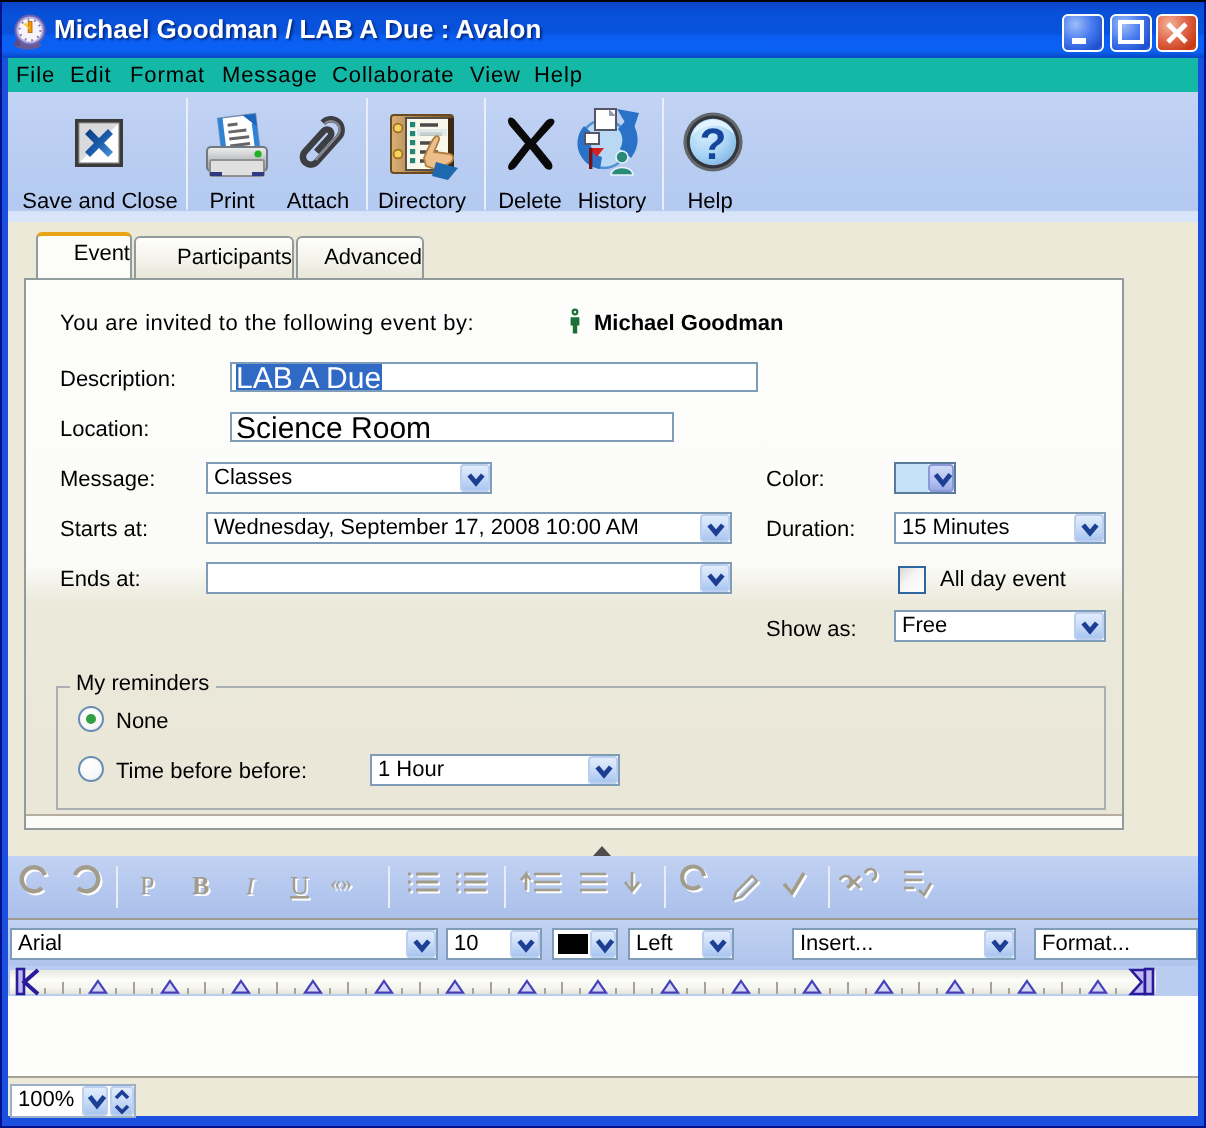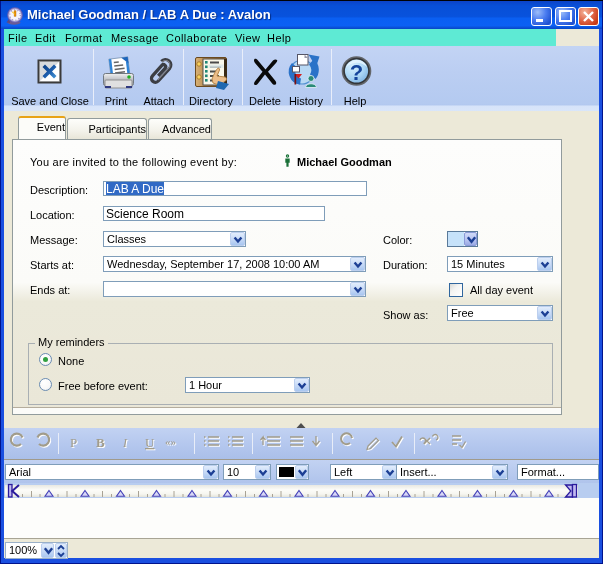--- a/index.html
+++ b/index.html
@@ -10,38 +10,38 @@
   background:linear-gradient(180deg,#0b43c8 0%,#0850d8 18%,#0852dc 55%,#0a5ff2 62%,#0b61f4 88%,#0846c4 100%); }
 #title-ico { position:absolute; left:5px; top:5px; }
 #title-txt { position:absolute; left:26px; top:6px; font-size:13px; font-weight:bold; color:#fff;
   text-shadow:1px 1px 1px rgba(0,20,80,.65); letter-spacing:0px; }
 .tbtn { position:absolute; top:6px; width:21px; height:19px; border-radius:3px;
   border:1px solid #fff; }
 .tbtn.b { background:radial-gradient(circle at 30% 25%, #9dbdf8 0%, #4a7cf0 45%, #1d4fd0 85%, #3a68e4 100%); }
 #btn-min { left:530px; } #btn-max { left:554px; }
 #btn-close { left:577px; background:radial-gradient(circle at 30% 25%, #f4b49a 0%, #e0684a 45%, #c63812 85%, #d85830 100%); }
 #mainbg { position:absolute; left:4px; top:29px; width:595px; height:529px; background:#ece9d8; }
-#menubar { position:absolute; left:4px; top:29px; width:552px; height:17px; background:#5eead4; }
+#menubar { position:absolute; left:4px; top:29px; width:595px; height:17px; background:#14b8a6; }
 #menubar span { position:absolute; top:3px; font-size:11px; letter-spacing:0.45px; }
 #toolbar { position:absolute; left:4px; top:46px; width:595px; height:65px;
   background:linear-gradient(180deg,#c3d4f4 0%,#bbcef2 40%,#b4caf0 88%,#b2c8ef 91%,#d6e3f9 92%,#d9e6fa 100%); }
 .tsep { position:absolute; top:3px; width:1px; height:56px; background:#e9eefa; }
 .tlabel { position:absolute; top:49px; font-size:11px; text-align:center; }
 .ticon { position:absolute; }
 #tabstrip { position:absolute; left:4px; top:111px; width:595px; height:28px; }
 .tab { position:absolute; border:1px solid #919b9c; border-bottom:none; border-radius:3px 3px 0 0;
   background:linear-gradient(180deg,#fefefb 0%,#f3f2ea 60%,#e8e6d8 100%); font-size:11px; text-align:right; }
 #tab1 { left:14px; top:5px; width:48px; height:23px; background:#fcfcf9; border-top:2px solid #e8a317; line-height:19px; z-index:3; }
 #tab2 { left:63px; top:7px; width:80px; height:21px; line-height:20px; }
 #tab3 { left:144px; top:7px; width:64px; height:21px; line-height:20px; }
 #panel { position:absolute; left:12px; top:139px; width:550px; height:276px; border:1px solid #919b9c;
   background:linear-gradient(180deg,#fdfdfc 0%,#fbfbf8 52%,#ebe9da 59%,#eae7d8 97%,#e6e3d4 100%); z-index:2; }
 #panel-strip { position:absolute; left:0px; bottom:0px; width:548px; height:7px; background:#fbfbf8; border-top:1px solid #b5ad9d; }
 .lbl { position:absolute; font-size:11px; white-space:nowrap; z-index:4; }
-.field { position:absolute; background:#fff; border:1px solid #7f9db9; font-size:12px; line-height:13px; padding:1px 0 0 2px; white-space:nowrap; overflow:hidden; z-index:4; }
+.field { position:absolute; background:#fff; border:1px solid #7f9db9; font-size:15px; line-height:13px; padding:1px 0 0 2px; white-space:nowrap; overflow:hidden; z-index:4;margin-left:12px; }
 .dd { position:absolute; background:#fff; border:1px solid #7f9db9; font-size:11px; white-space:nowrap; z-index:4; }
 .dd .tx { position:absolute; left:3px; top:1px; line-height:13px; }
 .dd .ar { position:absolute; right:0px; top:0px; bottom:0px; width:15px;
   background:linear-gradient(180deg,#e2edfc 0%,#c6d9f6 55%,#a8c6f0 100%); border:1px solid #bccfee; border-radius:2px; }
 .chev { position:absolute; left:1px; top:2px; }
 #grp { position:absolute; left:28px; top:343px; width:525px; height:62px; border:1px solid #a9afb3; z-index:3; }
 #grp-leg { position:absolute; left:35px; top:336px; padding:0 3px; font-size:11px; background:#ebe8d9; z-index:4; }
 .radio { position:absolute; z-index:4; width:13px; height:13px; border-radius:50%; border:1px solid #6a8cb2; background:radial-gradient(circle at 35% 30%, #ffffff 0%, #f8f8f8 60%, #dce4ea 100%); }
 .radio.sel::after { content:""; position:absolute; left:3px; top:3px; width:5px; height:5px; border-radius:50%; background:#30a040; }
 #chk { position:absolute; z-index:4; left:449px; top:283px; width:14px; height:14px; border:1.5px solid #30669e; background:linear-gradient(135deg,#d8d8d4 0%,#f4f4f2 40%,#fff 100%); }
@@ -281,21 +281,21 @@
           <path d="M2.6 2.5 L6 6.5 L9.4 2.5" fill="none" stroke="#1c3f94" stroke-width="2.4"></path>
         </svg>
       </span>
     </div>
 
 <div id="grp"></div>
 <div class="lbl" id="grp-leg">My reminders</div>
 <div class="radio sel" style="left:39px;top:353px"></div>
 <div class="lbl" style="left:58px;top:355px">None</div>
 <div class="radio" style="left:39px;top:378px"></div>
-<div class="lbl" style="left:58px;top:380px">Free before event:</div>
+<div class="lbl" style="left:58px;top:380px">Time before before:</div>
 <div class="dd" style="left:185px;top:377px;width:125px;height:16px">
       <span class="tx">1 Hour</span>
  <span class="ar">
         <svg class="chev" width="12" height="10" viewBox="0 0 12 10">
           <path d="M2.6 2.5 L6 6.5 L9.4 2.5" fill="none" stroke="#1c3f94" stroke-width="2.4"></path>
         </svg>
       </span>
     </div>
 
 <div id="splitter">
@@ -374,21 +374,21 @@
         </span>
       </div>
  <div class="dd" style="left:272px;top:4px;width:33px;height:16px">
         <span style="position:absolute;left:2px;top:2px;width:15px;height:10px;background:#000"></span>
   <span class="ar" style="width:13px">
           <svg class="chev" width="11" height="10" viewBox="0 0 12 10">
             <path d="M2 2 L6 7 L10 2" fill="none" stroke="#1c3f94" stroke-width="2.6"></path>
           </svg>
         </span>
       </div>
- <div class="dd" style="left:326px;top:4px;width:68px;height:16px">
+ <div class="dd" style="left:310px;top:4px;width:53px;height:16px">
         <span class="tx">Left</span>
   <span class="ar">
           <svg class="chev" width="12" height="10" viewBox="0 0 12 10">
             <path d="M2.6 2.5 L6 6.5 L9.4 2.5" fill="none" stroke="#1c3f94" stroke-width="2.4"></path>
           </svg>
         </span>
       </div>
  <div class="dd" style="left:392px;top:4px;width:112px;height:16px">
         <span class="tx">Insert...</span>
   <span class="ar">

